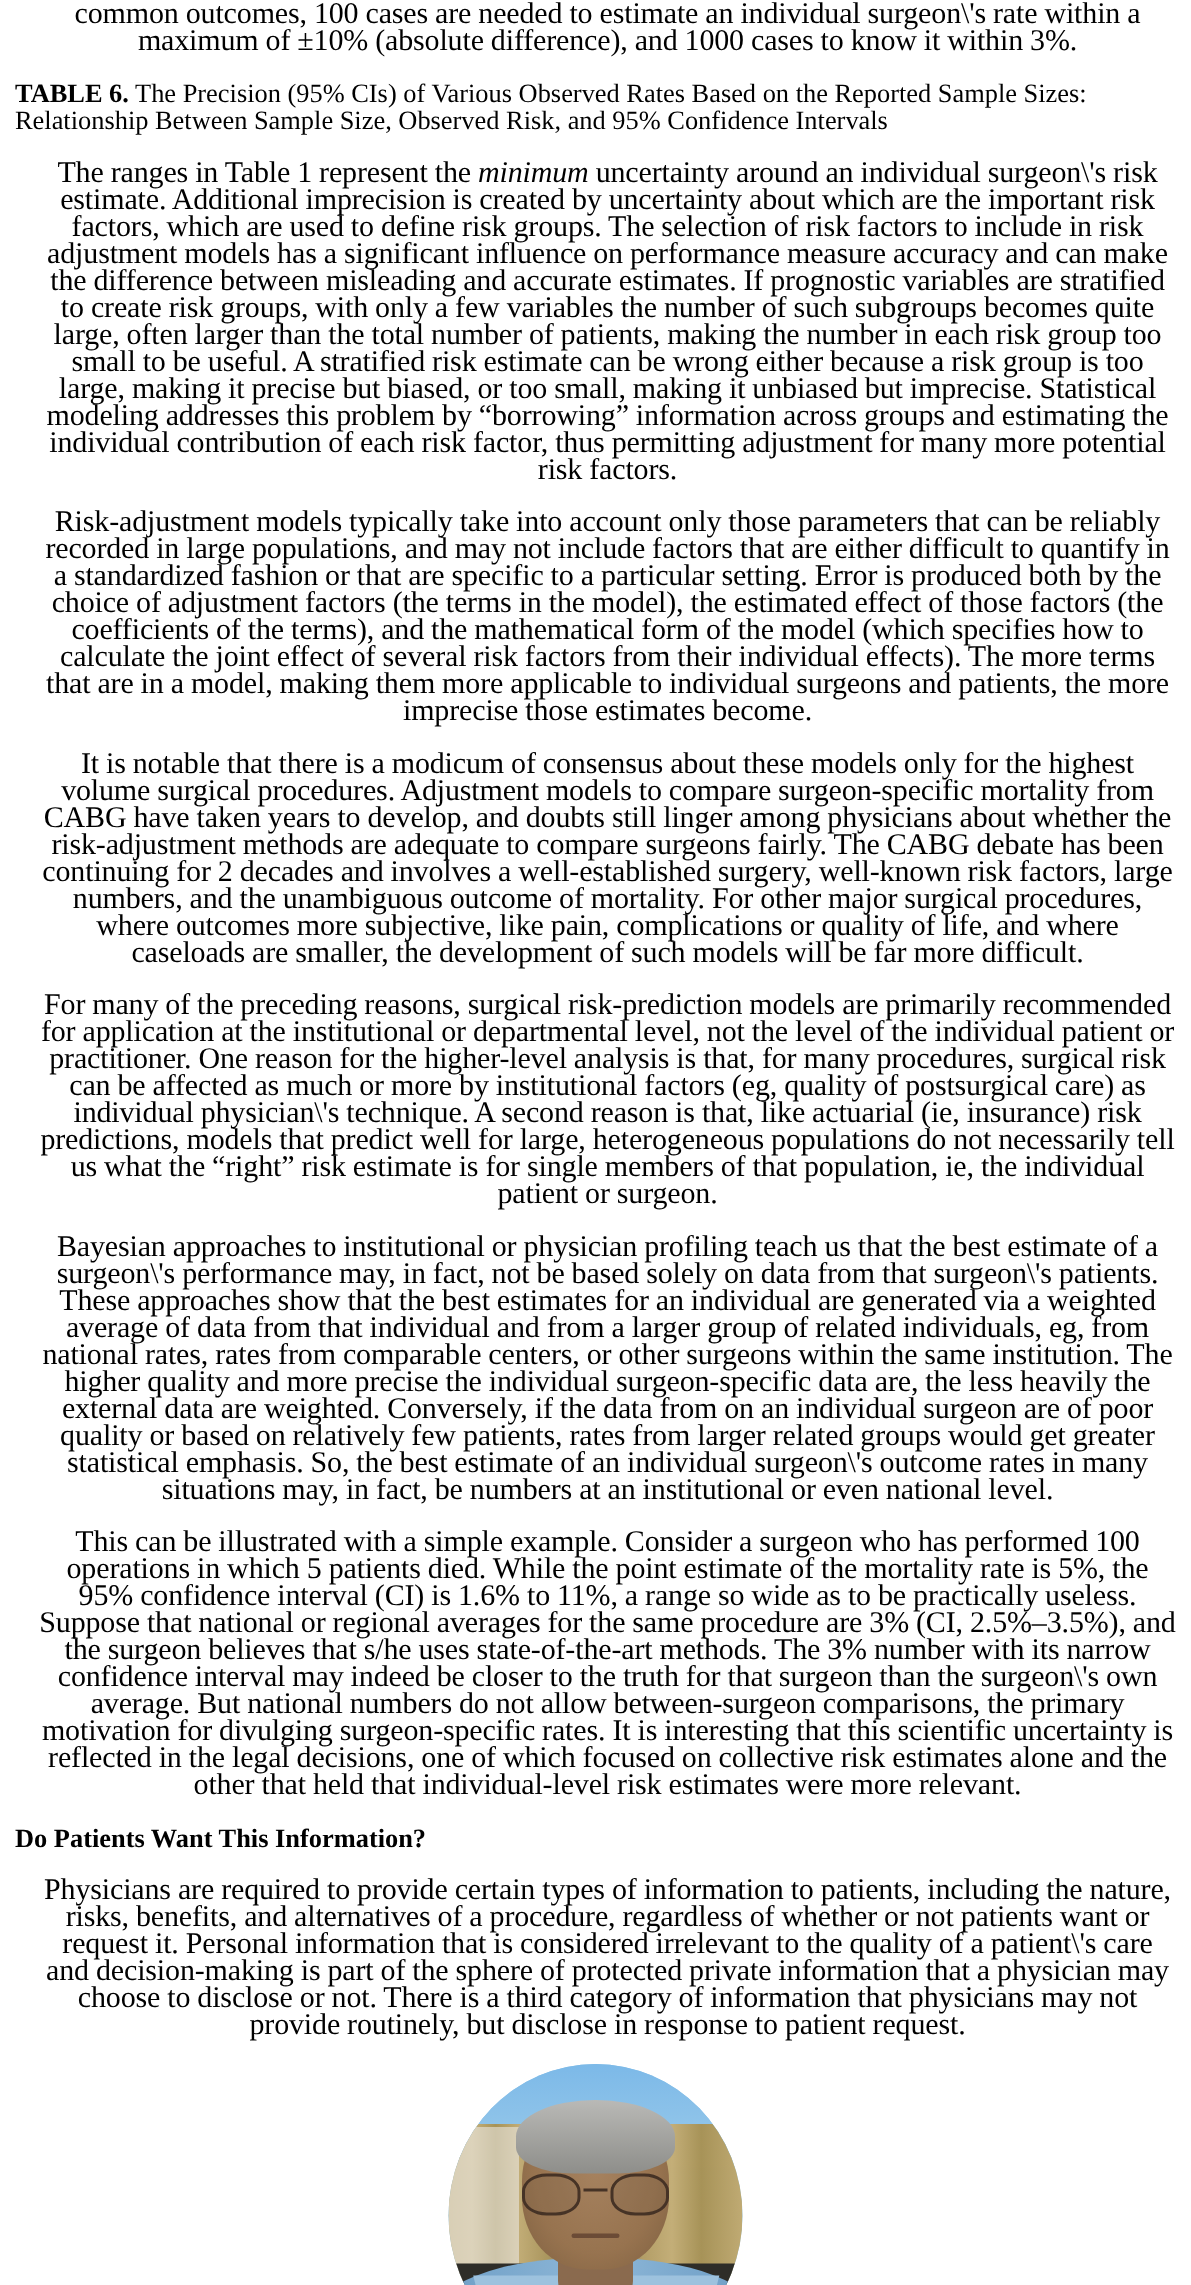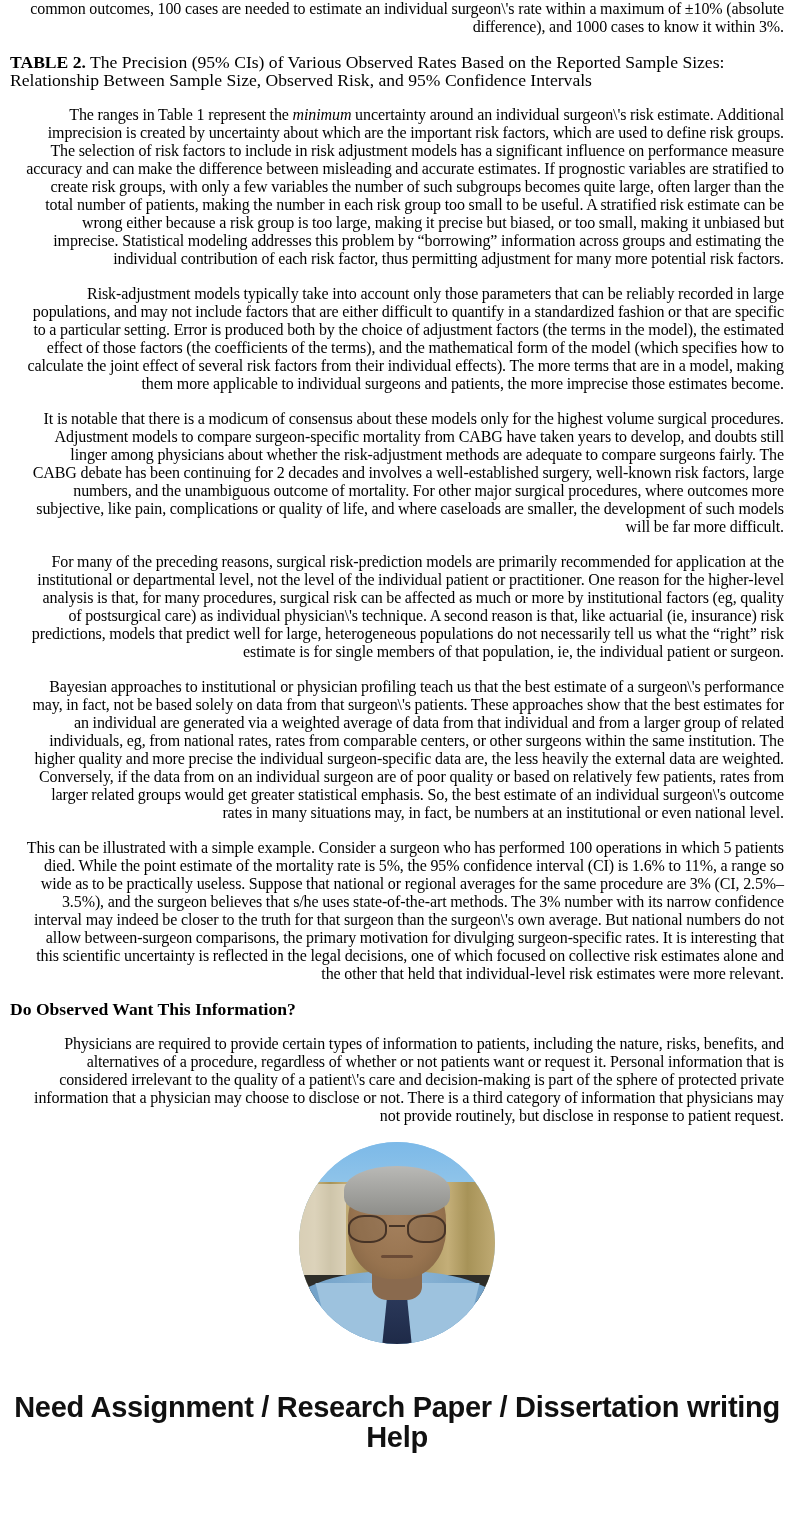--- a/index.html
+++ b/index.html
@@ -22,24 +22,24 @@
   }
 
   
   .col {
     padding: 0 10px 0 10px;
     box-sizing: border-box;
     width: 794px;
   }
 
   p.body-text {
-    font-size: 16px;
+    font-size: 20px;
     line-height: 18px;
     margin: 0 0 17px 16px;
-    text-align: right;
+    text-align: center;
     letter-spacing: -0.1px;
     word-spacing: -0.2px;
   }
 
   
   .clip-top {
     margin-top: -17px;
   }
 
   p.table-caption {
@@ -222,35 +222,35 @@
 </style>
 </head>
 <body>
 
 <div class="page">
 
   <div class="col">
 
     <p class="body-text clip-top">common outcomes, 100 cases are needed to estimate an individual surgeon\'s rate within a maximum of ±10% (absolute difference), and 1000 cases to know it within 3%.</p>
 
-    <p class="table-caption"><span class="lead">TABLE 2.</span><span> The Precision (95% CIs) of Various Observed Rates Based on the Reported Sample Sizes: Relationship Between Sample Size, Observed Risk, and 95% Confidence Intervals</span></p>
+    <p class="table-caption"><span class="lead">TABLE 6.</span><span> The Precision (95% CIs) of Various Observed Rates Based on the Reported Sample Sizes: Relationship Between Sample Size, Observed Risk, and 95% Confidence Intervals</span></p>
 
     <p class="body-text"><span>The ranges in Table 1 represent the </span><em class="ital">minimum</em><span> uncertainty around an individual surgeon\'s risk estimate. Additional imprecision is created by uncertainty about which are the important risk factors, which are used to define risk groups. The selection of risk factors to include in risk adjustment models has a significant influence on performance measure accuracy and can make the difference between misleading and accurate estimates. If prognostic variables are stratified to create risk groups, with only a few variables the number of such subgroups becomes quite large, often larger than the total number of patients, making the number in each risk group too small to be useful. A stratified risk estimate can be wrong either because a risk group is too large, making it precise but biased, or too small, making it unbiased but imprecise. Statistical modeling addresses this problem by “borrowing” information across groups and estimating the individual contribution of each risk factor, thus permitting adjustment for many more potential risk factors.</span></p>
 
     <p class="body-text">Risk-adjustment models typically take into account only those parameters that can be reliably recorded in large populations, and may not include factors that are either difficult to quantify in a standardized fashion or that are specific to a particular setting. Error is produced both by the choice of adjustment factors (the terms in the model), the estimated effect of those factors (the coefficients of the terms), and the mathematical form of the model (which specifies how to calculate the joint effect of several risk factors from their individual effects). The more terms that are in a model, making them more applicable to individual surgeons and patients, the more imprecise those estimates become.</p>
 
     <p class="body-text">It is notable that there is a modicum of consensus about these models only for the highest volume surgical procedures. Adjustment models to compare surgeon-specific mortality from CABG have taken years to develop, and doubts still linger among physicians about whether the risk-adjustment methods are adequate to compare surgeons fairly. The CABG debate has been continuing for 2 decades and involves a well-established surgery, well-known risk factors, large numbers, and the unambiguous outcome of mortality. For other major surgical procedures, where outcomes more subjective, like pain, complications or quality of life, and where caseloads are smaller, the development of such models will be far more difficult.</p>
 
     <p class="body-text">For many of the preceding reasons, surgical risk-prediction models are primarily recommended for application at the institutional or departmental level, not the level of the individual patient or practitioner. One reason for the higher-level analysis is that, for many procedures, surgical risk can be affected as much or more by institutional factors (eg, quality of postsurgical care) as individual physician\'s technique. A second reason is that, like actuarial (ie, insurance) risk predictions, models that predict well for large, heterogeneous populations do not necessarily tell us what the “right” risk estimate is for single members of that population, ie, the individual patient or surgeon.</p>
 
     <p class="body-text">Bayesian approaches to institutional or physician profiling teach us that the best estimate of a surgeon\'s performance may, in fact, not be based solely on data from that surgeon\'s patients. These approaches show that the best estimates for an individual are generated via a weighted average of data from that individual and from a larger group of related individuals, eg, from national rates, rates from comparable centers, or other surgeons within the same institution. The higher quality and more precise the individual surgeon-specific data are, the less heavily the external data are weighted. Conversely, if the data from on an individual surgeon are of poor quality or based on relatively few patients, rates from larger related groups would get greater statistical emphasis. So, the best estimate of an individual surgeon\'s outcome rates in many situations may, in fact, be numbers at an institutional or even national level.</p>
 
     <p class="body-text">This can be illustrated with a simple example. Consider a surgeon who has performed 100 operations in which 5 patients died. While the point estimate of the mortality rate is 5%, the 95% confidence interval (CI) is 1.6% to 11%, a range so wide as to be practically useless. Suppose that national or regional averages for the same procedure are 3% (CI, 2.5%–3.5%), and the surgeon believes that s/he uses state-of-the-art methods. The 3% number with its narrow confidence interval may indeed be closer to the truth for that surgeon than the surgeon\'s own average. But national numbers do not allow between-surgeon comparisons, the primary motivation for divulging surgeon-specific rates. It is interesting that this scientific uncertainty is reflected in the legal decisions, one of which focused on collective risk estimates alone and the other that held that individual-level risk estimates were more relevant.</p>
 
-    <h3 class="section-heading">Do Observed Want This Information?</h3>
+    <h3 class="section-heading">Do Patients Want This Information?</h3>
 
     <p class="body-text">Physicians are required to provide certain types of information to patients, including the nature, risks, benefits, and alternatives of a procedure, regardless of whether or not patients want or request it. Personal information that is considered irrelevant to the quality of a patient\'s care and decision-making is part of the sphere of protected private information that a physician may choose to disclose or not. There is a third category of information that physicians may not provide routinely, but disclose in response to patient request.</p>
 
   </div>
 
   <div class="portrait-wrap">
     <div class="portrait">
       <div class="sky"></div>
       <div class="wall"></div>
       <div class="wall-left-panel"></div>

